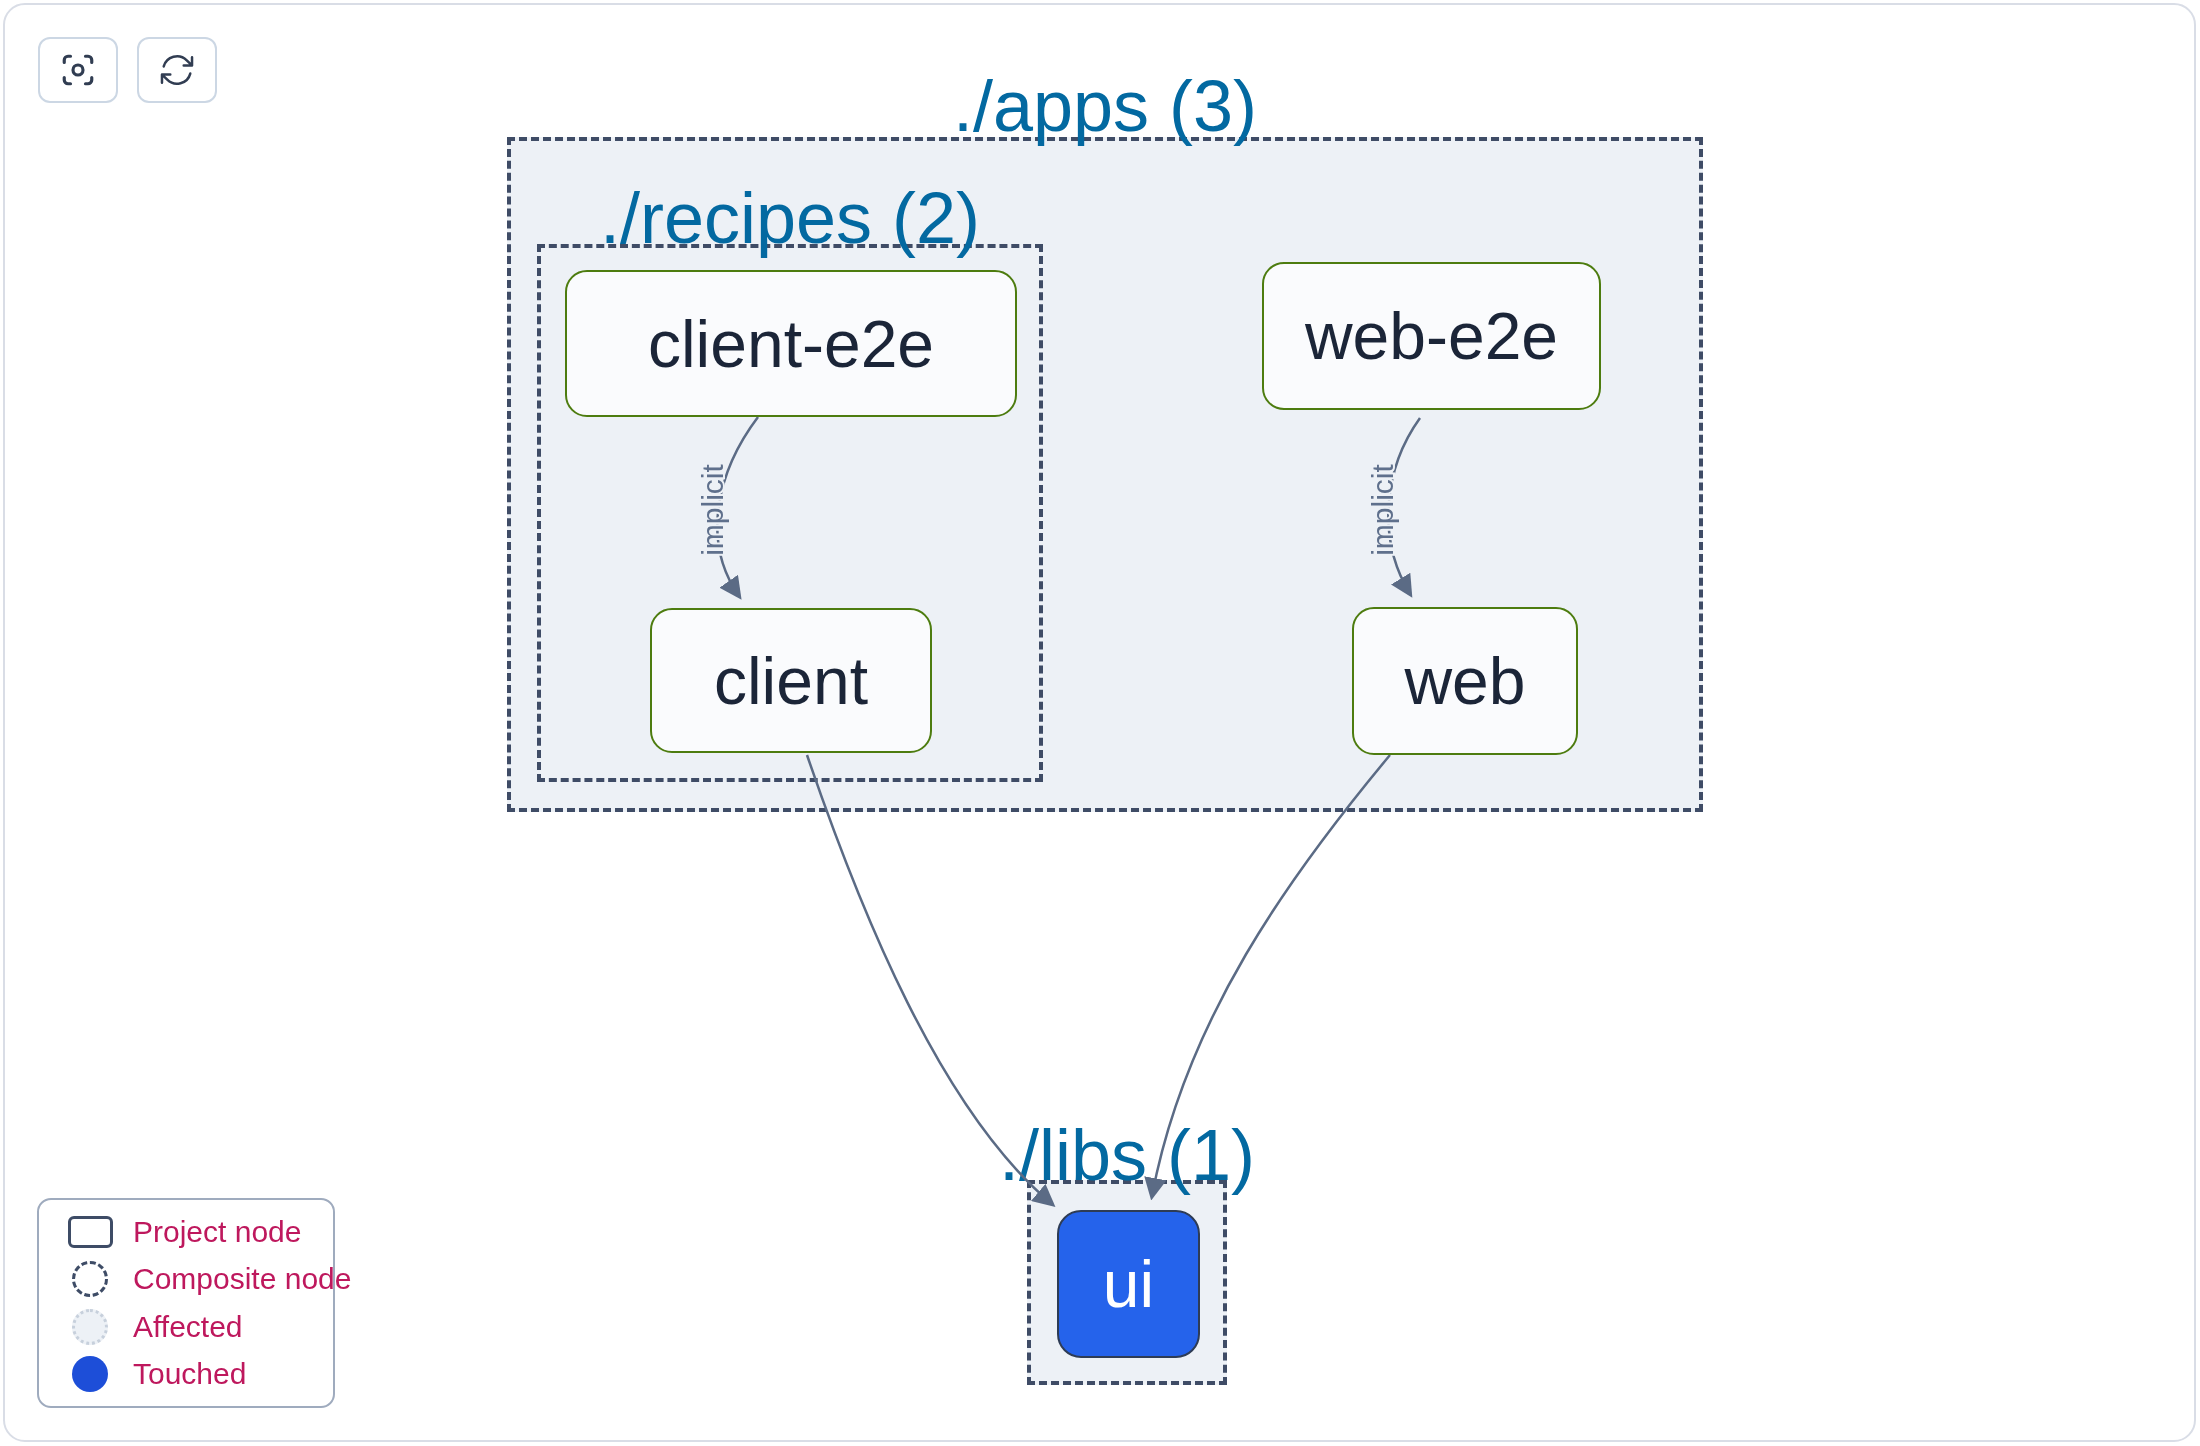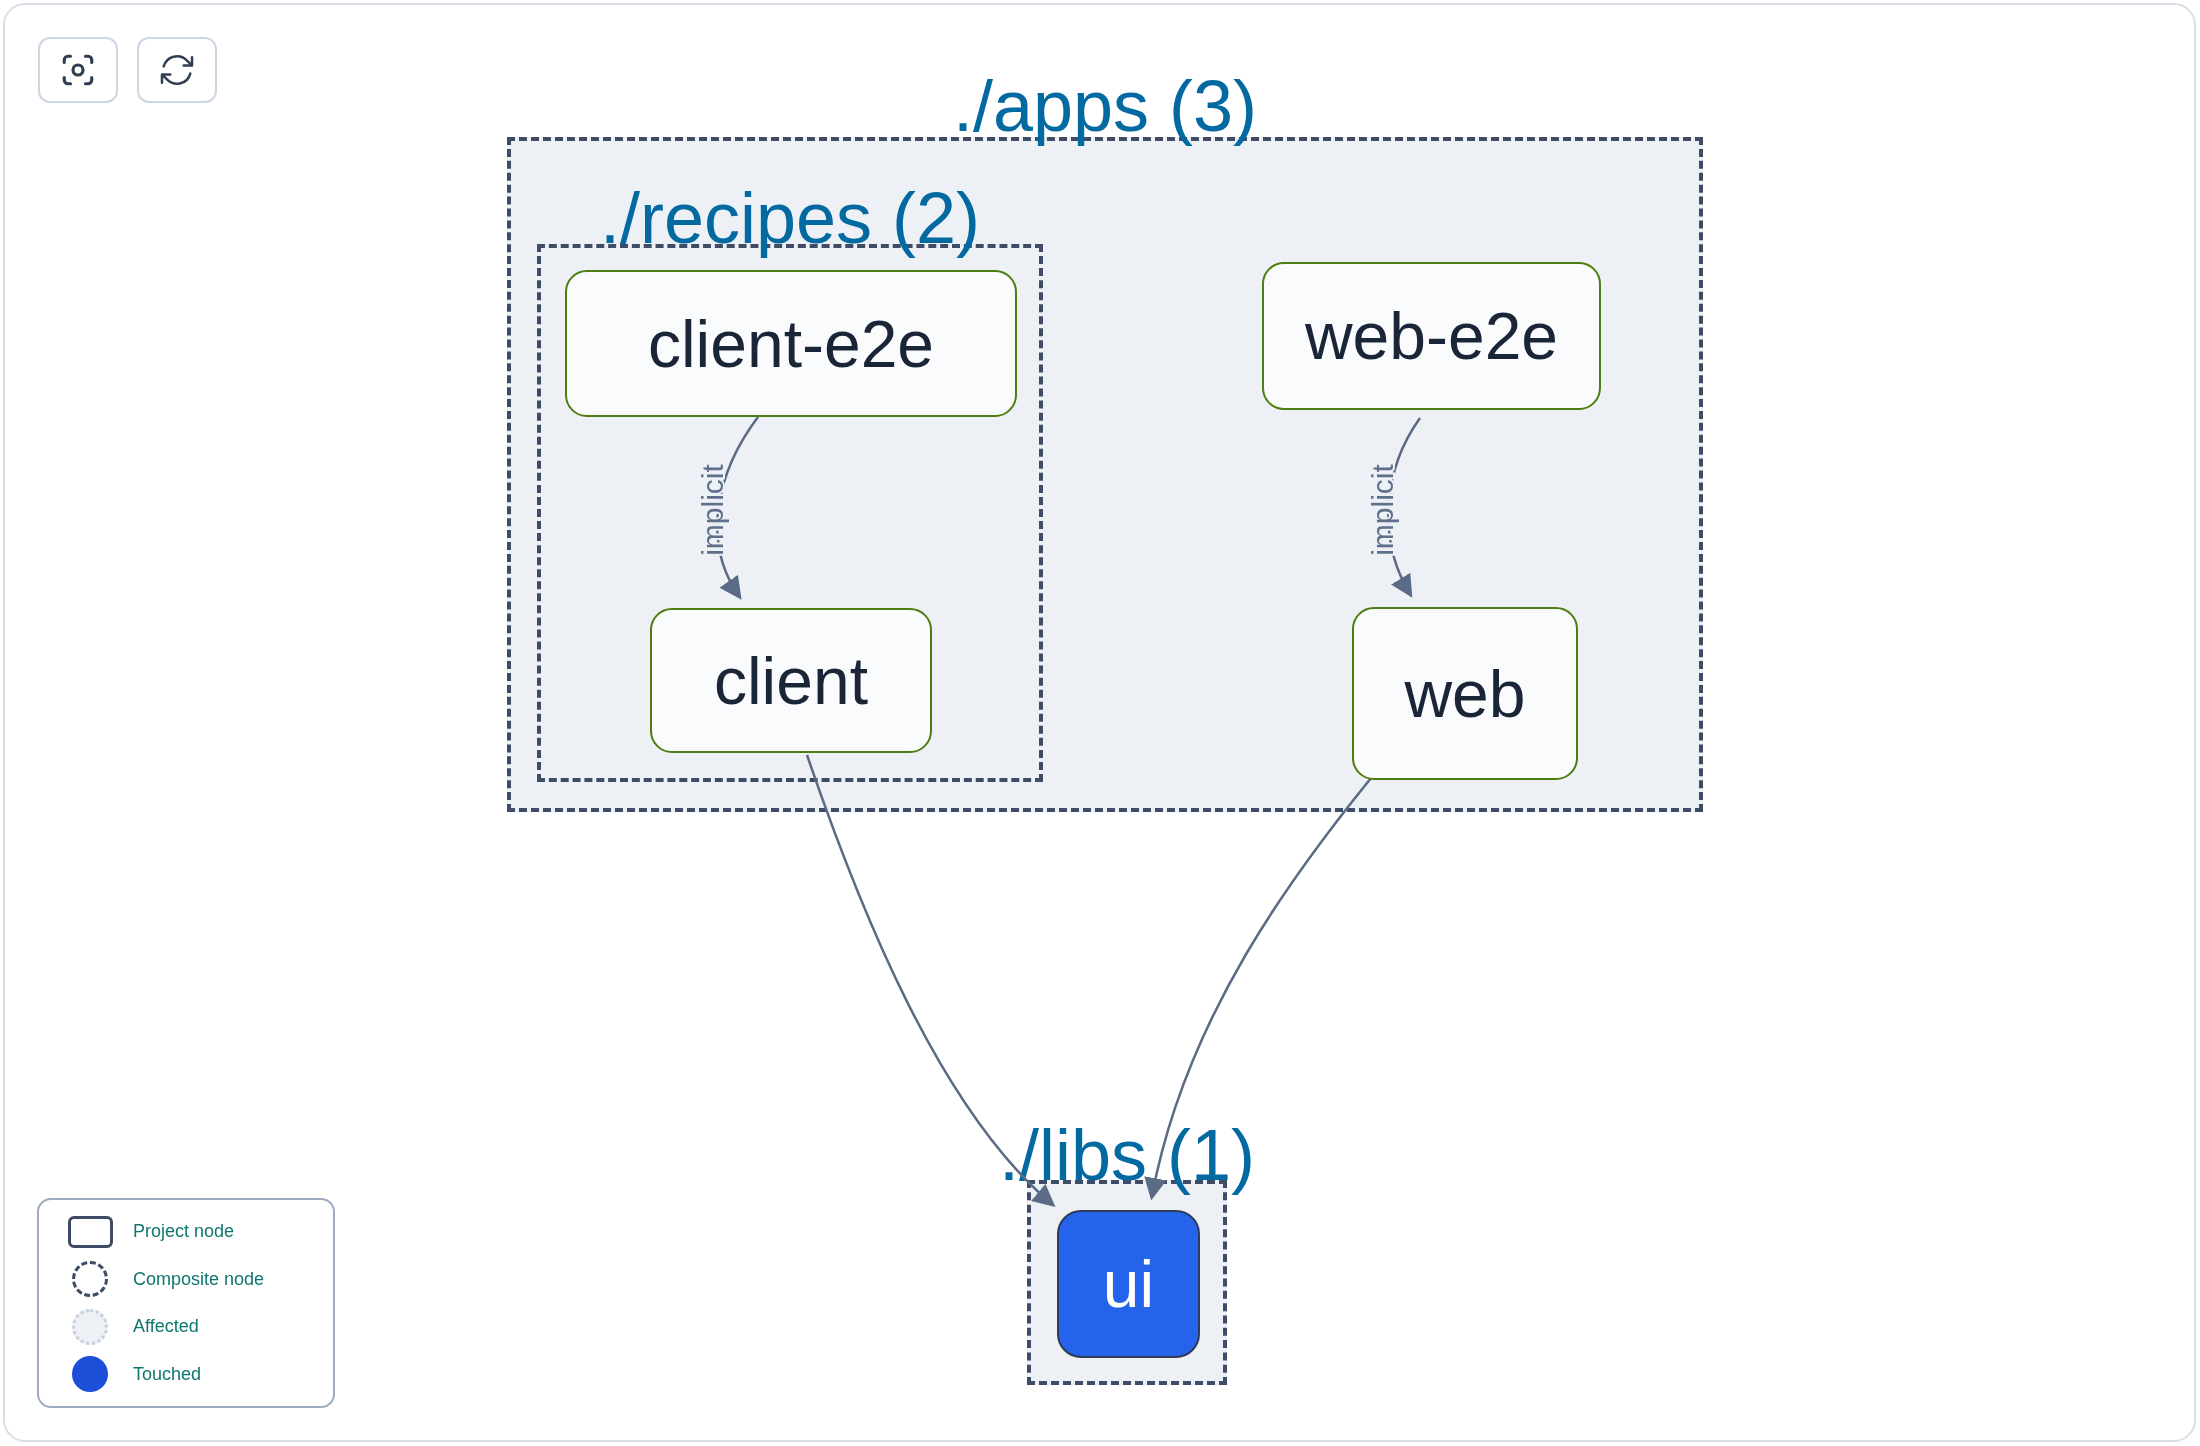--- a/index.html
+++ b/index.html
@@ -27,21 +27,21 @@
   .edgepath{fill:none;stroke:#5b6b85;stroke-width:2.5px;}
   .edgelabel{font-family:"Liberation Sans",sans-serif;font-size:30px;fill:#5f708c;
              paint-order:stroke;stroke:#edf1f6;stroke-width:4px;}
   
   .legend{position:absolute;left:37px;top:1198px;width:298px;height:210px;
           background:#fff;border:2px solid #9fabbe;border-radius:14px;
           box-sizing:border-box;display:flex;flex-direction:column;
           justify-content:space-evenly;padding:6px 0;}
   .legrow{display:flex;align-items:center;height:44px;}
   .legswatch{width:62px;margin-left:20px;display:flex;align-items:center;justify-content:center;flex:none;}
-  .leglabel{font-size:18px;color:#0f766e;margin-left:12px;white-space:nowrap;}
+  .leglabel{font-size:30px;color:#be185d;margin-left:12px;white-space:nowrap;}
   .sw-project{width:45px;height:32px;border:3px solid #3e4c66;border-radius:6px;background:#fff;box-sizing:border-box;}
   .sw-composite{width:36px;height:36px;border:3px dashed #3e4c66;border-radius:50%;background:#fff;box-sizing:border-box;}
   .sw-affected{width:36px;height:36px;border:3px dotted #c7d0dc;border-radius:50%;background:#edf1f6;box-sizing:border-box;}
   .sw-touched{width:36px;height:36px;border-radius:50%;background:#1d4ed8;}
 </style>
 </head>
 <body>
 
 <div class="frame"></div>
 
@@ -63,21 +63,21 @@
   <path class="edgepath" d="M 1420 418 C 1384 468, 1376 538, 1410 594" marker-end="url(#arrow)"></path>
   <path class="edgepath" d="M 807 755 C 860 910, 940 1110, 1052 1204" marker-end="url(#arrow)"></path>
   <path class="edgepath" d="M 1390 755 C 1290 875, 1185 1020, 1152 1196" marker-end="url(#arrow)"></path>
   <text class="edgelabel" transform="translate(723,510) rotate(-90)" text-anchor="middle">implicit</text>
   <text class="edgelabel" transform="translate(1393,510) rotate(-90)" text-anchor="middle">implicit</text>
 </svg>
 
 <div class="node" style="left:565px;top:270px;width:452px;height:147px;">client-e2e</div>
 <div class="node" style="left:1262px;top:262px;width:339px;height:148px;">web-e2e</div>
 <div class="node" style="left:650px;top:608px;width:282px;height:145px;">client</div>
-<div class="node" style="left:1352px;top:607px;width:226px;height:173px;">web</div>
+<div class="node" style="left:1352px;top:607px;width:226px;height:148px;">web</div>
 <div class="node touched" style="left:1057px;top:1210px;width:143px;height:148px;">ui</div>
 
 <div class="tbtn" style="left:38px;top:37px;">
   <span style="display:flex;">
     <svg viewBox="0 0 24 24" fill="none" stroke="#313d52" stroke-width="1.9" stroke-linecap="round" stroke-linejoin="round">
       <path d="M7.5 3.75H6A2.25 2.25 0 0 0 3.75 6v1.5"></path>
       <path d="M16.5 3.75H18A2.25 2.25 0 0 1 20.25 6v1.5"></path>
       <path d="M20.25 16.5V18A2.25 2.25 0 0 1 18 20.25h-1.5"></path>
       <path d="M7.5 20.25H6A2.25 2.25 0 0 1 3.75 18v-1.5"></path>
       <circle cx="12" cy="12" r="3"></circle>

